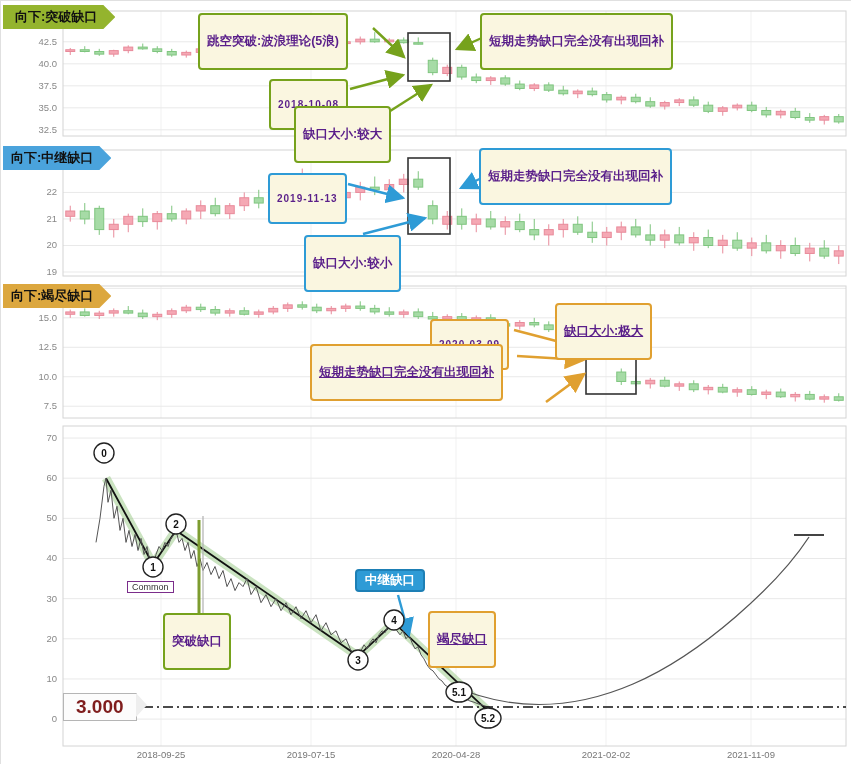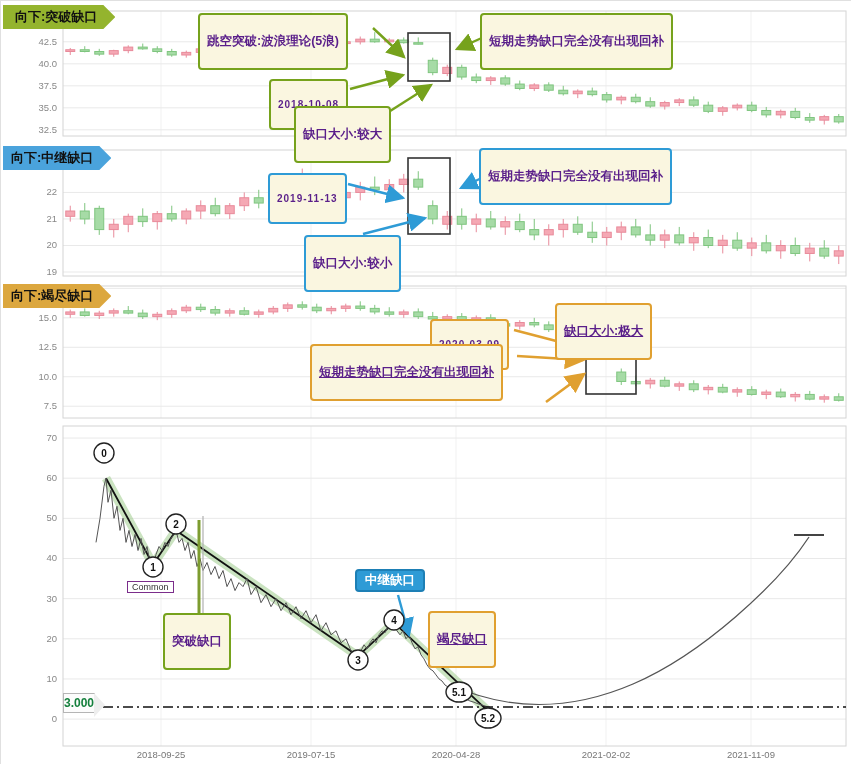--- a/index.html
+++ b/index.html
@@ -26,21 +26,21 @@
   .banner-b{background:#4aa3dc;top:4px;}
   .banner-o{background:#dca73e;top:2px;}
 
   .tag-solid-b{position:absolute;white-space:nowrap;background:#2e9bd6;border:2px solid #1d7fb5;
        border-radius:4px;padding:1px 8px;font-size:12.5px;font-weight:bold;color:#fff;z-index:4;}
 
   .common{position:absolute;left:126px;top:158px;background:#fff;border:1px solid #7b2d8b;
           padding:0 4px;font-size:9px;color:#333;z-index:4;}
 
   .level{position:absolute;left:62px;top:270px;background:#fcfcfc;border:1px solid #b5b5b5;
-         padding:2px 0;font-size:12px;font-weight:bold;color:#15803d;z-index:4;}
+         padding:2px 12px;font-size:19px;font-weight:bold;color:#7f1d1d;z-index:4;}
   .level::after{content:"";position:absolute;left:100%;top:-1px;width:0;height:0;
          border-top:12px solid transparent;border-bottom:12px solid transparent;
          border-left:11px solid #eeeeee;}
 
   .hl{fill:none;stroke:#333;stroke-width:1.6;}
   .arrow{fill:none;}
 </style>
 </head>
 <body>
 

